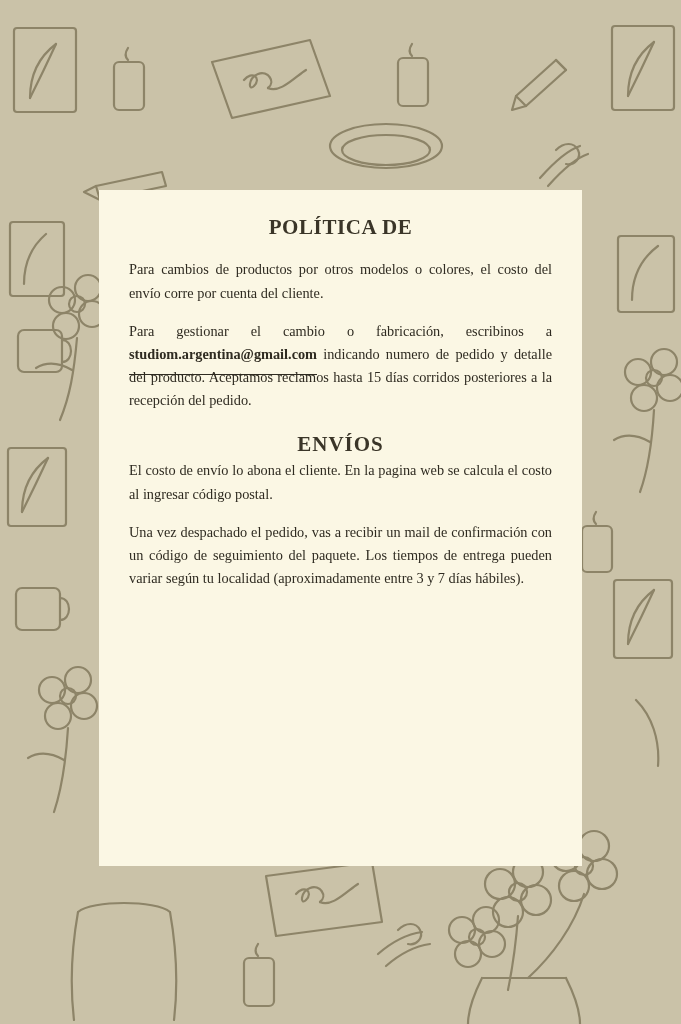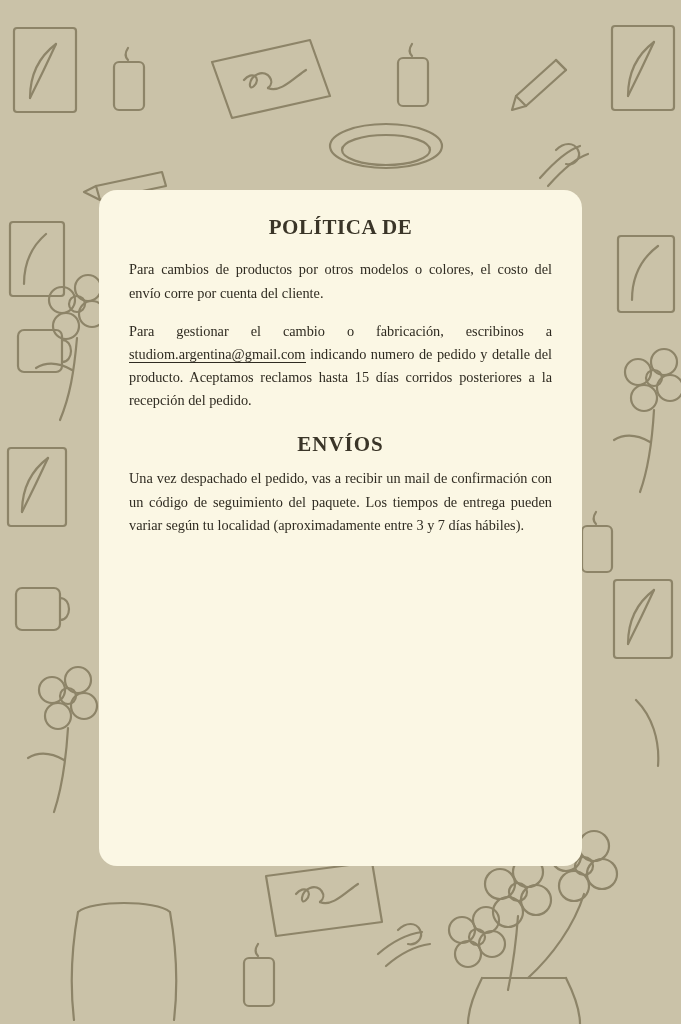--- a/index.html
+++ b/index.html
@@ -33,57 +33,56 @@
 
   .card {
     position: absolute;
     left: 99px;
     top: 190px;
     width: 483px;
     height: 676px;
     background: #fbf7e4;
     box-sizing: border-box;
     padding: 22px 30px 20px 30px;
-    border-radius: 18px;
   }
 
   .title {
     text-align: center;
     font-size: 21px;
     letter-spacing: 0.6px;
     font-weight: bold;
     color: #3a3528;
     line-height: 1.45;
     margin: 0 0 16px 0;
   }
   .title .line2 { display: block; }
 
   .section-head {
     text-align: center;
     font-size: 21px;
     letter-spacing: 1px;
     font-weight: bold;
     color: #3a3528;
-    margin: 20px 0 10px 0;
+    margin: 20px 0 2px 0;
   }
 
   p.para {
     font-size: 14.3px;
     line-height: 1.62;
     color: #2f2b21;
     margin: 0 0 15px 0;
     text-align: justify;
     text-justify: inter-word;
   }
   p.para:last-child { margin-bottom: 12px; }
 
   .email {
-    font-weight: normal;
+    font-weight: bold;
     border-bottom: 1px solid #2f2b21;
-    padding-bottom: 0px;
+    padding-bottom: 12px;
   }
 </style>
 </head>
 <body>
 
 <div class="page">
 
   <svg class="doodle-layer" viewBox="0 0 681 1024" xmlns="http://www.w3.org/2000/svg">
     <g fill="none" stroke="#8d8468" stroke-width="2.2" stroke-linecap="round" stroke-linejoin="round">
 
@@ -269,17 +268,18 @@
     </h1>
 
 
     <p class="para">Para cambios de productos por otros modelos o colores, el costo del envío corre por cuenta del cliente.</p>
 
     <p class="para"><span>Para gestionar el cambio o fabricación, escribinos a </span><span class="email">studiom.argentina@gmail.com</span><span> indicando numero de pedido y detalle del producto.  Aceptamos reclamos hasta 15 días corridos posteriores a la recepción del pedido.</span></p>
 
     <h2 class="section-head">ENVÍOS</h2>
 
 
+    <p class="para">El costo de envío lo abona el cliente. En la pagina web se calcula el costo al ingresar código postal.</p>
 
     <p class="para">Una vez despachado el pedido, vas a recibir un mail de confirmación con un código de seguimiento del paquete. Los tiempos de entrega pueden variar según tu localidad (aproximadamente entre 3 y 7 días hábiles).</p>
 
   </div>
 </div>
 
 </body></html>

